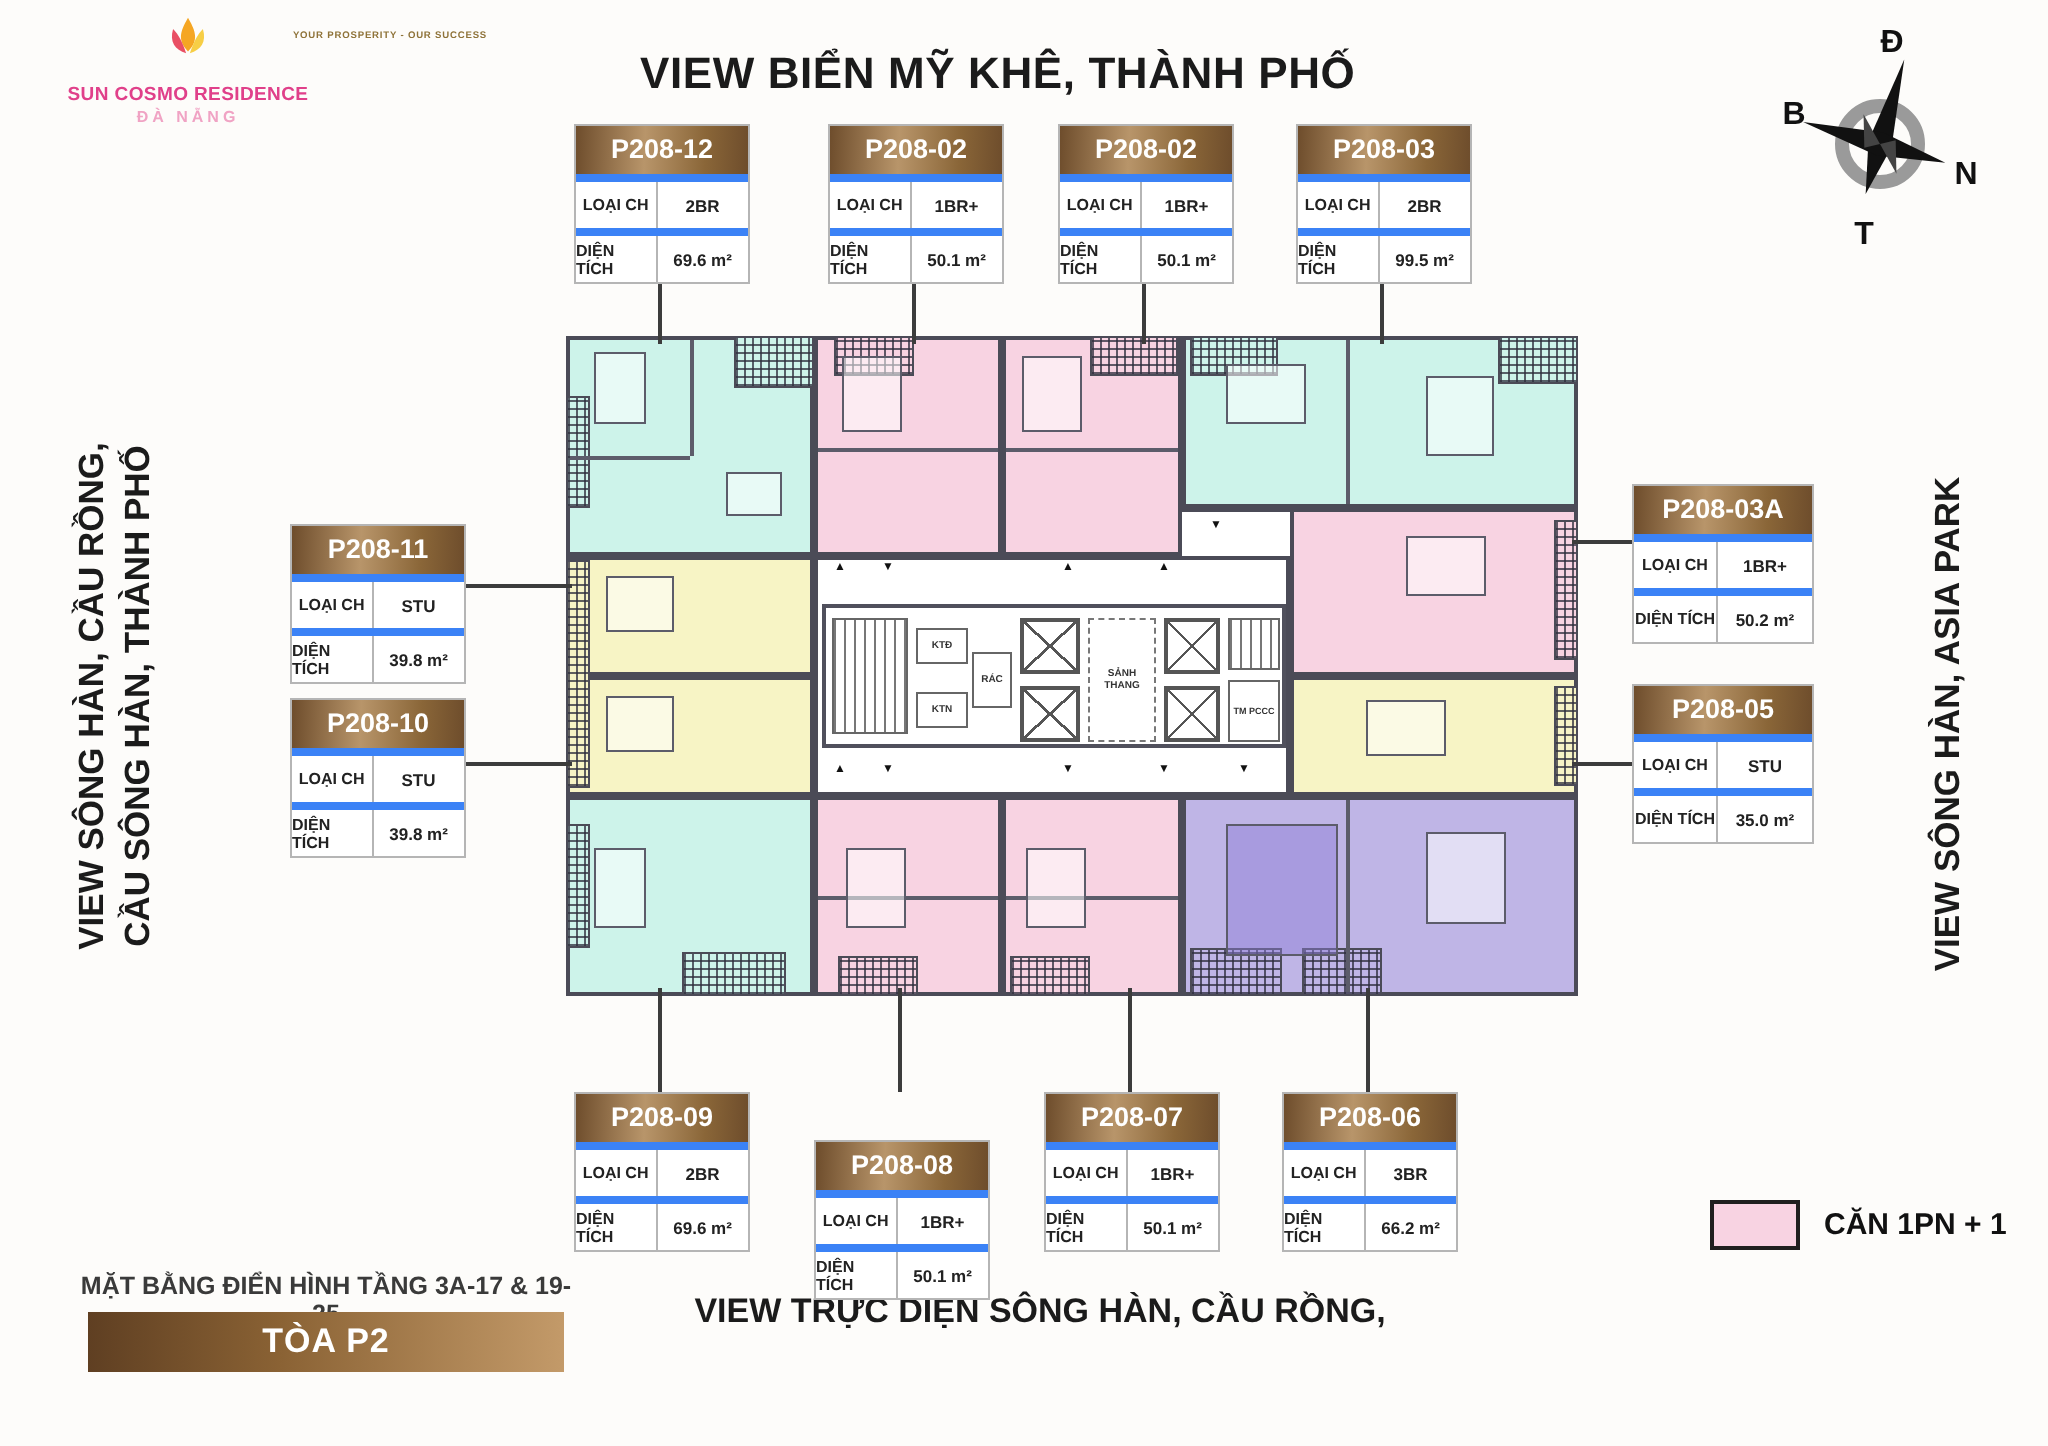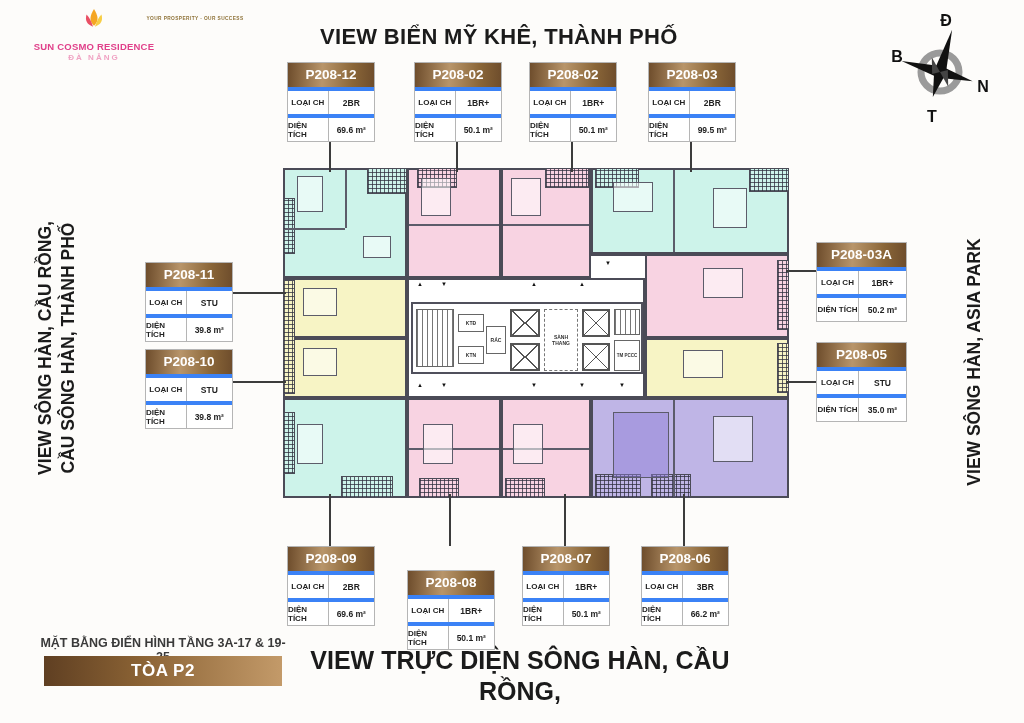--- a/index.html
+++ b/index.html
@@ -3,21 +3,21 @@
 <meta charset="utf-8">
 <style>
   html,body{margin:0;padding:0;}
   body{width:1024px;height:723px;position:relative;background:#fdfcfa;
        font-family:"Liberation Sans",sans-serif;overflow:hidden;color:#1b1b1b;}
 
   
   .top-title{position:absolute;left:320px;top:24px;width:430px;
              font-size:22px;font-weight:800;letter-spacing:.3px;}
   .bottom-title{position:absolute;left:295px;top:645px;width:450px;text-align:center;
-             font-size:25px;font-weight:800;line-height:1.25;}
+             font-size:17px;font-weight:800;line-height:1.25;}
   .side-text{position:absolute;white-space:nowrap;font-weight:800;font-size:17.5px;
              text-align:center;line-height:1.3;}
   .side-left{left:57px;top:348px;transform:translate(-50%,-50%) rotate(-90deg);}
   .side-right{left:974px;top:362px;transform:translate(-50%,-50%) rotate(-90deg);}
 
   
   #brand{position:absolute;left:32px;top:8px;width:124px;text-align:center;}
   #brand .bname{font-size:9.5px;font-weight:900;color:#e0408a;letter-spacing:.2px;margin-top:1px;}
   #brand .bcity{font-size:8px;font-weight:700;color:#f0a3c4;letter-spacing:2px;margin-top:1px;}
   #pqr{position:absolute;left:146px;top:14px;width:98px;text-align:center;}
@@ -344,13 +344,17 @@
   <div class="furn" style="left:140px;top:256px;width:30px;height:40px"></div>
   <div class="furn" style="left:230px;top:256px;width:30px;height:40px"></div>
   <div class="furn" style="left:330px;top:244px;width:56px;height:66px;background:rgba(140,125,215,.45)"></div>
   <div class="furn" style="left:430px;top:248px;width:40px;height:46px"></div>
 </div>
 
 <div class="floor-caption">MẶT BẰNG ĐIỂN HÌNH TẦNG 3A-17 &amp; 19-25</div>
 <div class="tower-bar">TÒA P2</div>
 
 <div id="legend">
+  <div class="leg-row">
+    <div class="leg-swatch" style="background-color: rgb(248, 211, 226);"></div>
+    <div class="leg-label">CĂN 1PN + 1</div>
+  </div>
 </div>
 
 </body></html>

